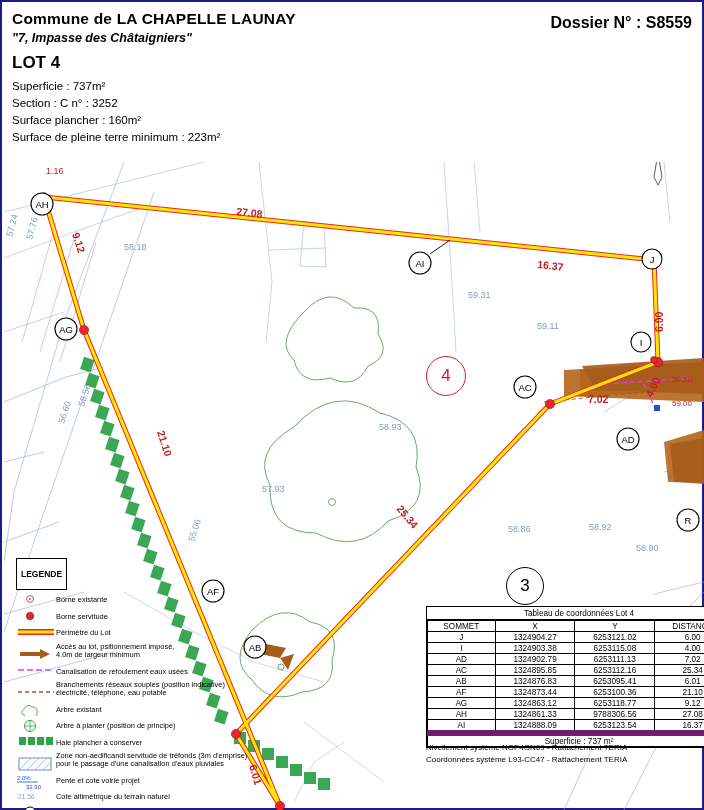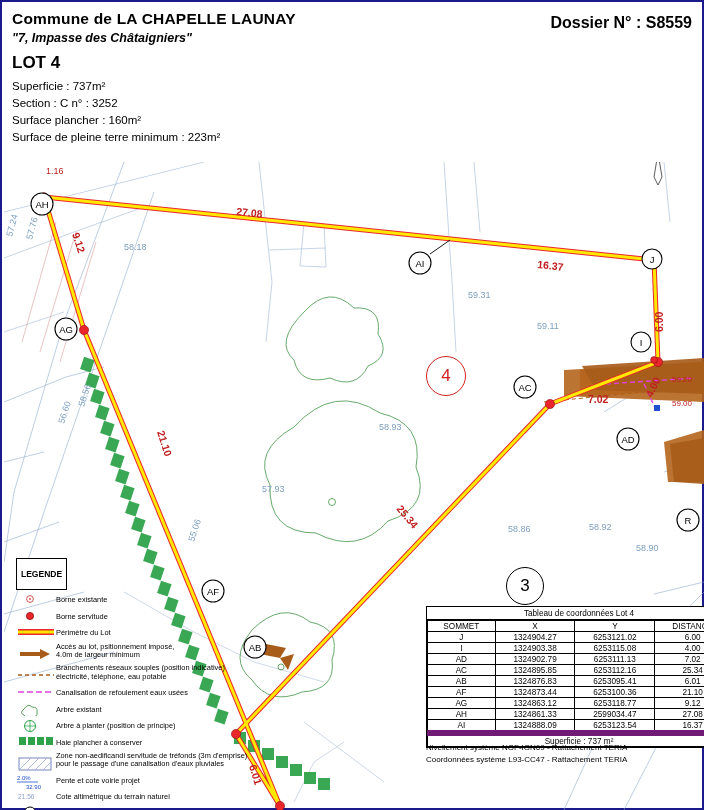--- a/index.html
+++ b/index.html
@@ -354,34 +354,34 @@
             <polygon points="4,4 24,4 24,1 34,6 24,11 24,8 4,8" fill="#a85c1a"></polygon>
           </svg>
       </div>
       <div class="legend-txt" style="white-space:pre-line">Accès au lot, psitionnement imposé,
 4.0m de largeur minimum</div>
     </div>
 
     <div class="legend-row">
       <div class="legend-sym">
         <svg width="40" height="12">
+            <line x1="2" y1="6" x2="38" y2="6" stroke="#e040e0" stroke-width="1.6" stroke-dasharray="6,3"></line>
+          </svg>
+      </div>
+      <div class="legend-txt">Canalisation de refoulement eaux usées</div>
+    </div>
+
+    <div class="legend-row">
+      <div class="legend-sym">
+        <svg width="40" height="12">
             <line x1="2" y1="6" x2="38" y2="6" stroke="#a85c1a" stroke-width="1.3" stroke-dasharray="4,3"></line>
           </svg>
       </div>
       <div class="legend-txt" style="white-space:pre-line">Branchements réseaux souples (position indicative)
 électricité, téléphone, eau potable</div>
-    </div>
-
-    <div class="legend-row">
-      <div class="legend-sym">
-        <svg width="40" height="12">
-            <line x1="2" y1="6" x2="38" y2="6" stroke="#e040e0" stroke-width="1.6" stroke-dasharray="6,3"></line>
-          </svg>
-      </div>
-      <div class="legend-txt">Canalisation de refoulement eaux usées</div>
     </div>
 
     <div class="legend-row">
       <div class="legend-sym">
         <svg width="40" height="14">
             <path d="M8 7 q4 -6 8 -2 q6 0 5 5 q1 5 -5 5 q-5 3 -8 -2 q-5 -2 0 -6 Z" fill="none" stroke="#57a05a" stroke-width="1"></path>
           </svg>
       </div>
       <div class="legend-txt">Arbre existant</div>
     </div>
@@ -506,21 +506,21 @@
           </tr>
         <tr>
             <td>AG</td>
             <td>1324863.12</td>
             <td>6253118.77</td>
             <td>9.12</td>
           </tr>
         <tr>
             <td>AH</td>
             <td>1324861.33</td>
-            <td>2599034.47</td>
+            <td>9788306.56</td>
             <td>27.08</td>
           </tr>
         <tr>
             <td>AI</td>
             <td>1324888.09</td>
             <td>6253123.54</td>
             <td>16.37</td>
           </tr>
         <tr class="superficie-row">
           <td colspan="4">Superficie : 737 m²</td>

